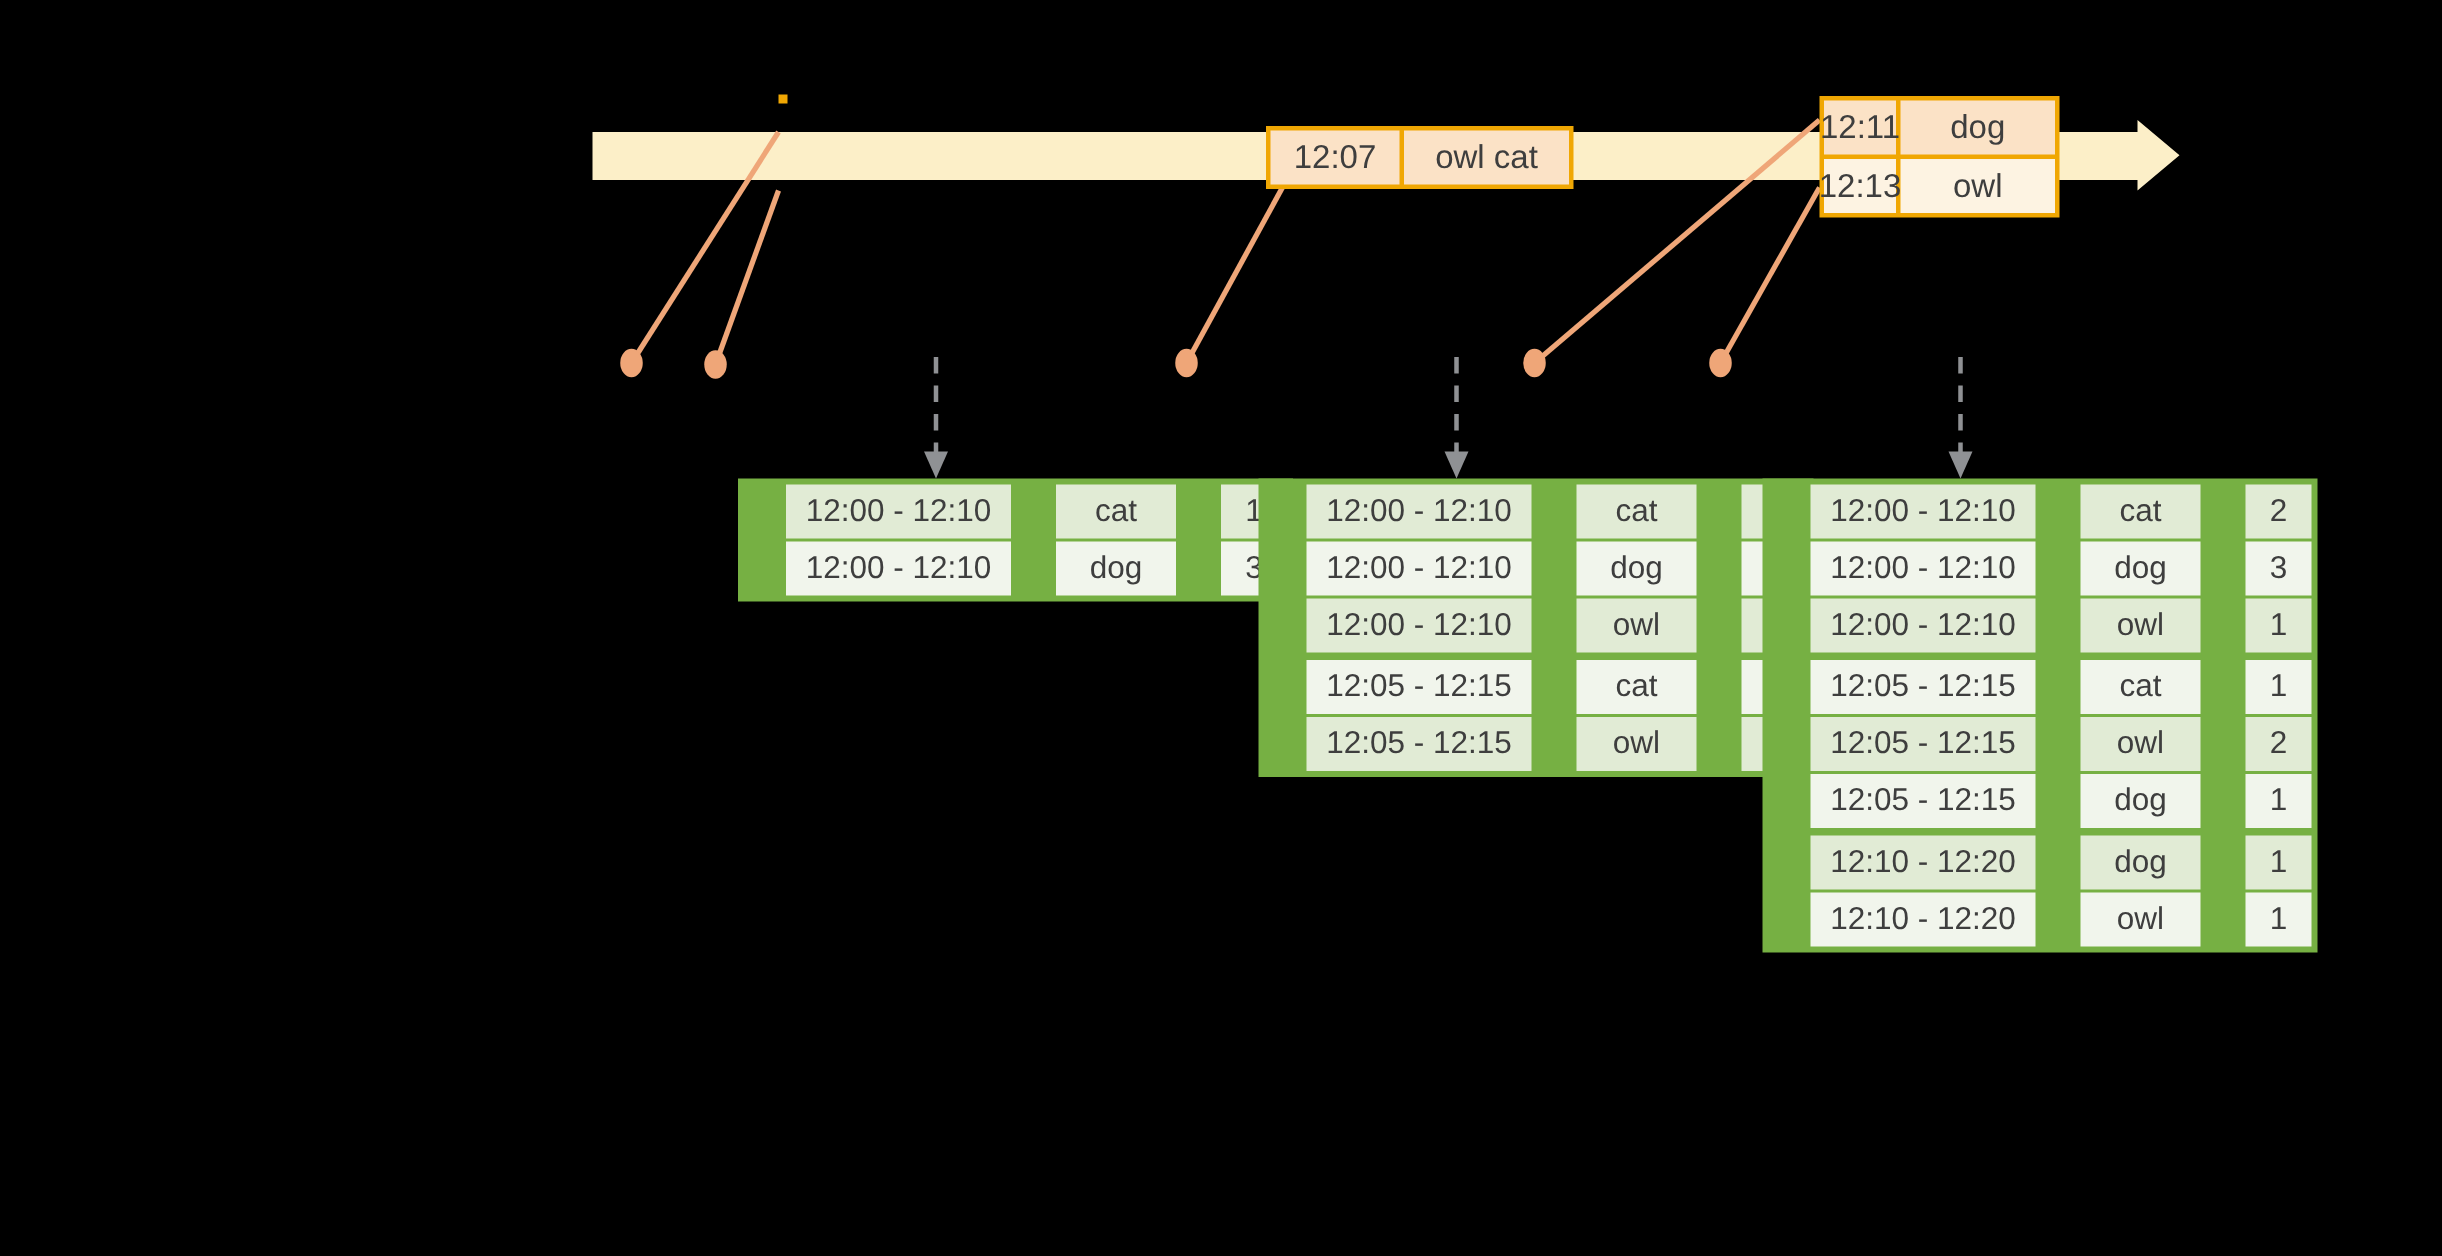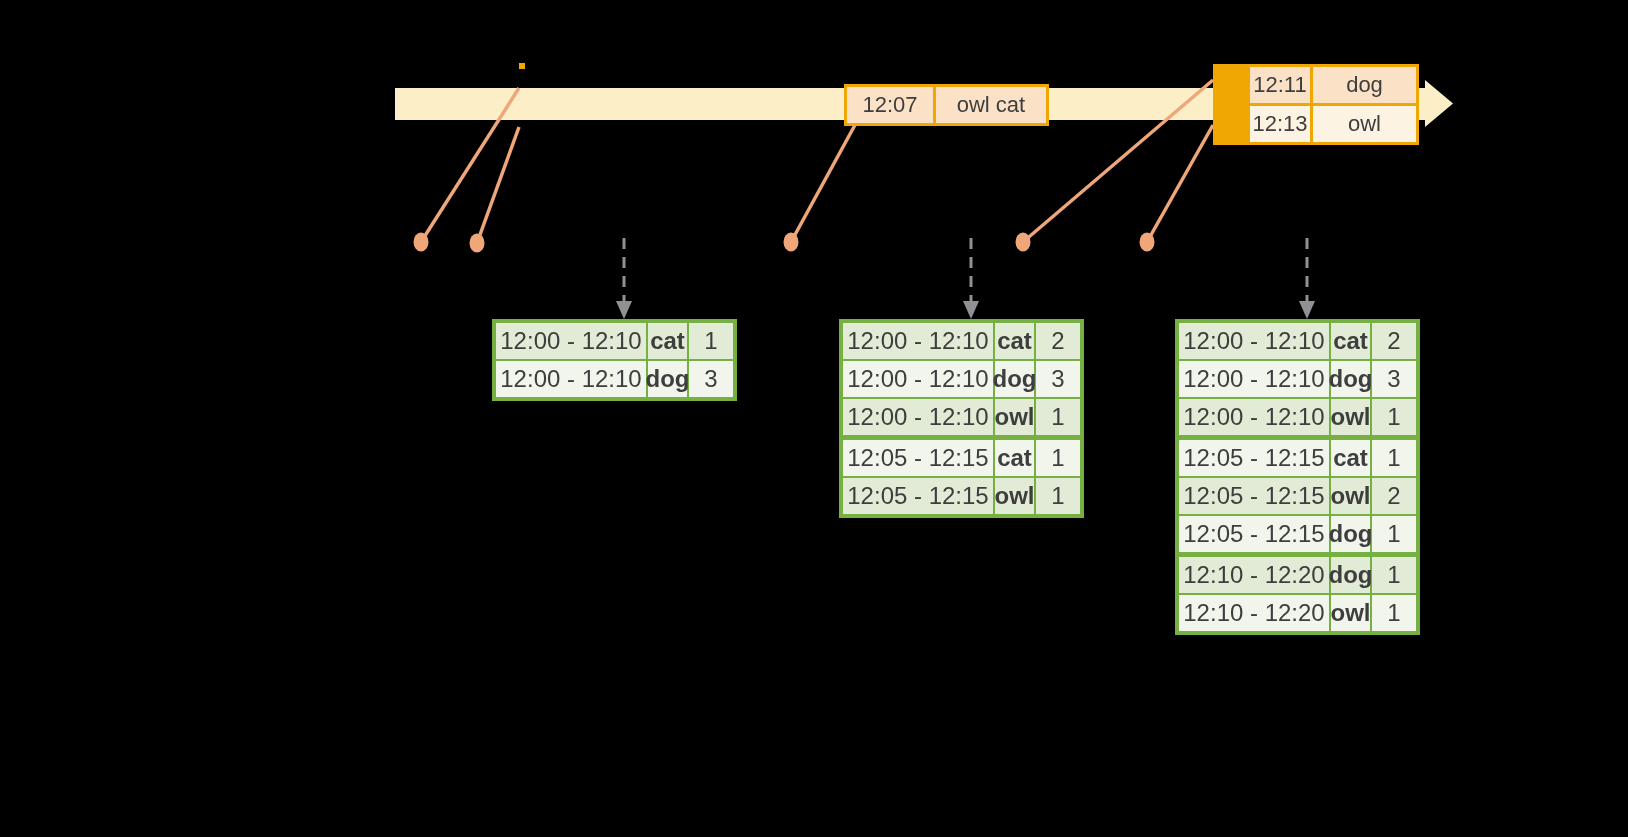--- a/index.html
+++ b/index.html
@@ -18,35 +18,35 @@
 
   
   .etable{position:absolute;display:flex;flex-direction:column;gap:3px;padding:3px;background:var(--amber);}
   #etable-1{left:519px;top:63px;}
   #etable-2{left:844px;top:84px;}
   #etable-3{left:1213px;top:64px;}
   .erow{display:flex;gap:3px;}
   .ecell{height:36px;display:flex;align-items:center;justify-content:center;font-size:22px;color:var(--text);}
   .ecell.time{width:86px;}
   .ecell.words{width:110px;}
-  #etable-3 .ecell.time{width:60px;margin-left:34px;}
+  #etable-3 .ecell.time{width:48px;}
   #etable-3 .ecell.words{width:103px;}
   .erow:nth-child(odd) .ecell{background:var(--peach);}
   .erow:nth-child(even) .ecell{background:var(--cream);}
 
   
   .rtable{position:absolute;display:flex;flex-direction:column;gap:2px;padding:4px;background:var(--green);}
   #rtable-1{left:492px;top:319px;}
   #rtable-2{left:839px;top:319px;}
   #rtable-3{left:1175px;top:319px;}
   .rrow{display:flex;gap:2px;}
   .rrow.group-break{margin-top:3px;}
-  .rcell{height:36px;display:flex;align-items:center;justify-content:center;font-size:24px;color:var(--text);}
+  .rcell{height:36px;display:flex;align-items:center;justify-content:center;font-size:21px;color:var(--text);margin-left:28px;}
   .rcell.time{width:150px;}
-  .rcell.word{width:39px;font-weight:bold;}
+  .rcell.word{width:80px;}
   .rcell.count{width:44px;}
   .rrow:nth-child(odd) .rcell{background:var(--greenrow);}
   .rrow:nth-child(even) .rcell{background:var(--whiterow);}
 </style>
 </head>
 <body>
 
 <svg id="overlay" viewBox="0 0 1628 837">
   <polygon class="timeline" points="395,88 1425,88 1425,80 1453,103.5 1425,127 1425,120 395,120"></polygon>
   <g id="connector-layer">

